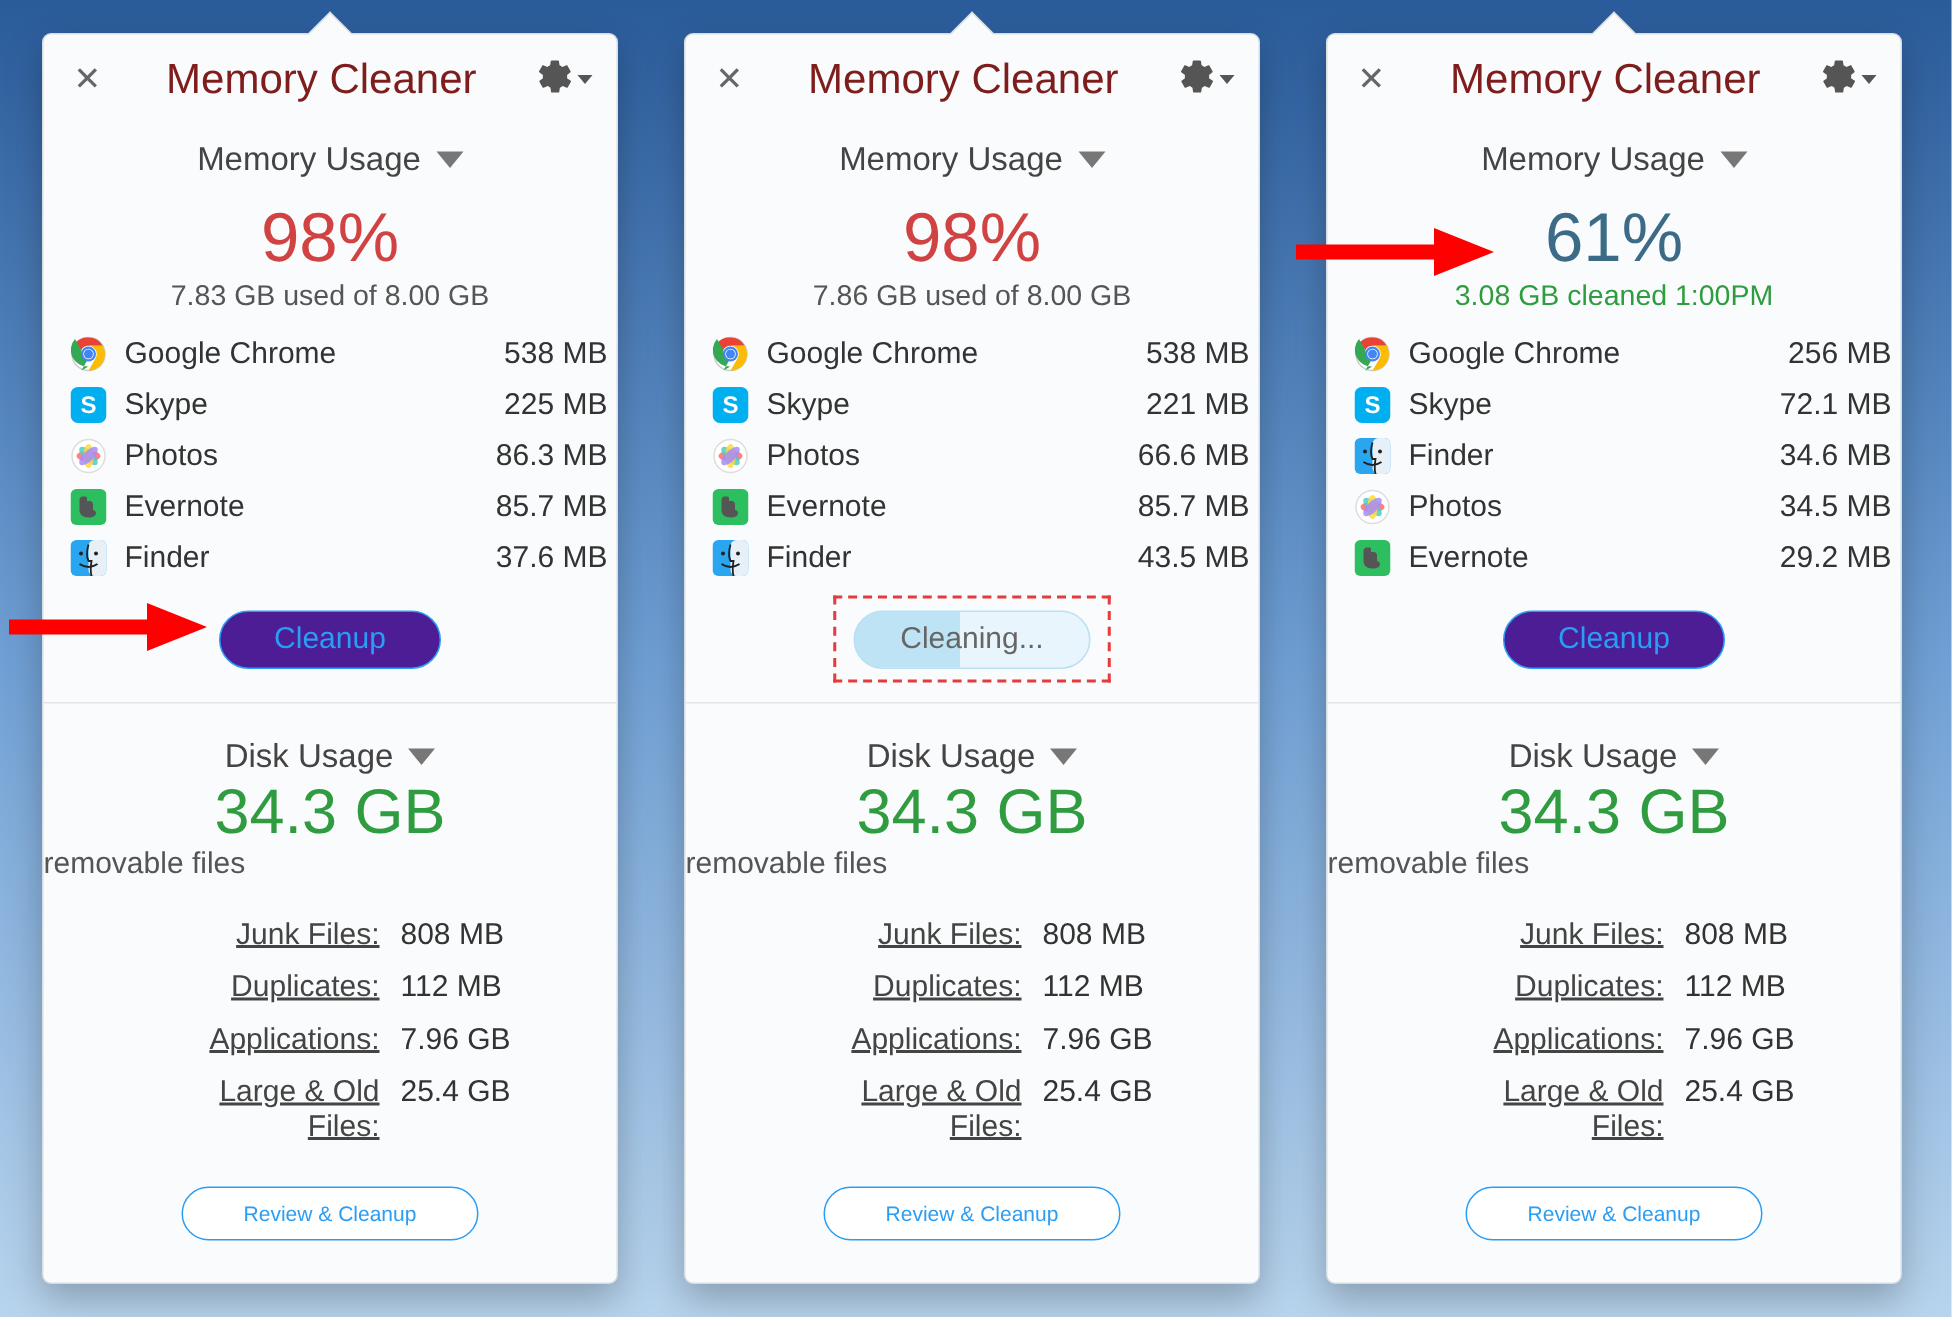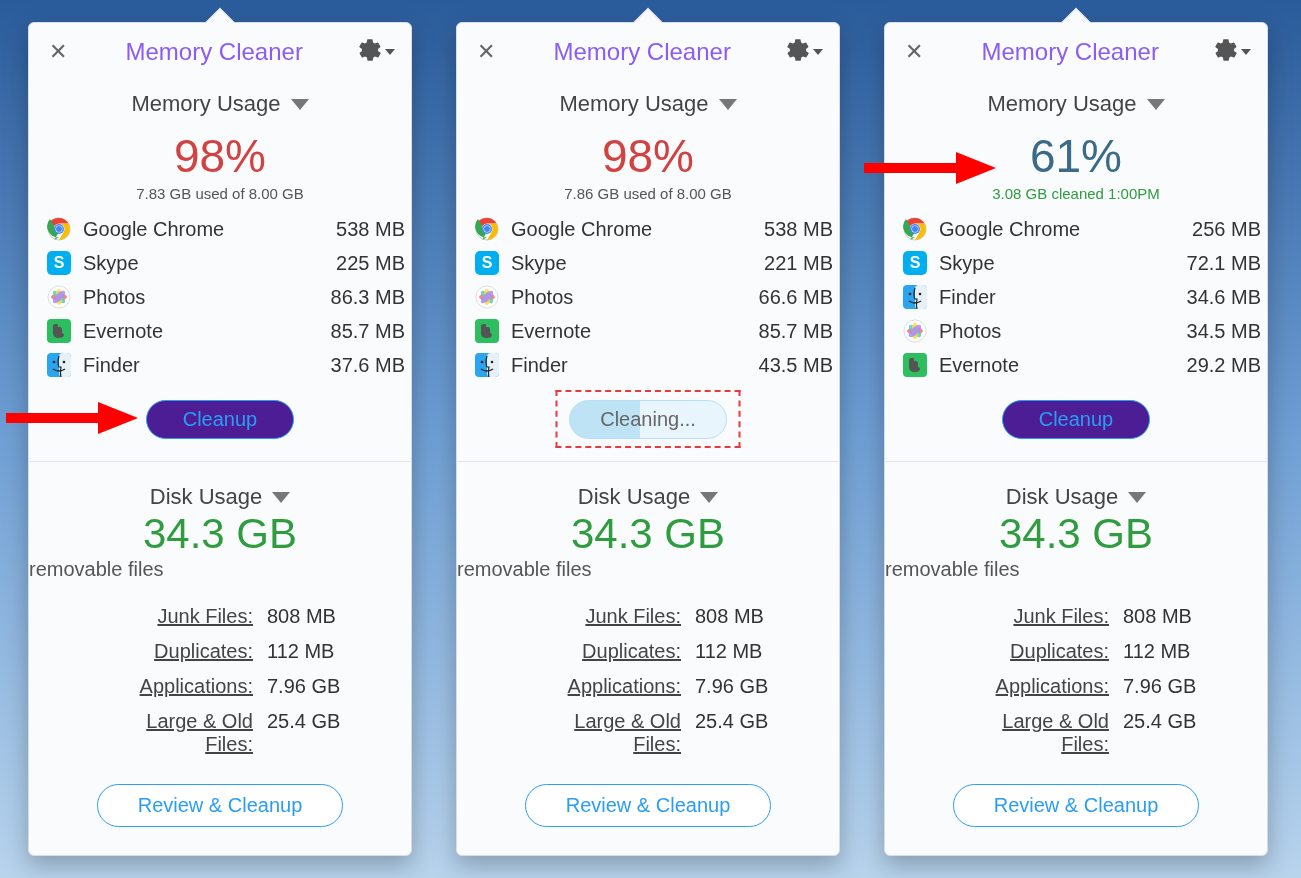--- a/index.html
+++ b/index.html
@@ -43,22 +43,22 @@
   }
   .close-x {
     font-size: 22px;
     color: #666;
     cursor: pointer;
     font-weight: 300;
     line-height: 1;
     padding: 2px 4px;
   }
   .panel-title {
-    color: #8b5cf6;
-    font-size: 24px;
+    color: #7f1d1d;
+    font-size: 28px;
     font-weight: 400;
   }
   .gear-wrap {
     display: flex;
     align-items: center;
     gap: 2px;
     color: #555;
     cursor: pointer;
   }
   .gear-wrap svg { width: 26px; height: 26px; }
@@ -89,21 +89,21 @@
     text-align: center;
     font-size: 46px;
     font-weight: 400;
     margin-top: 12px;
   }
   .pct-red { color: #d14343; }
   .pct-blue { color: #3b6b86; }
   .subline {
     text-align: center;
     color: #555;
-    font-size: 15px;
+    font-size: 19px;
     margin-top: 2px;
   }
   .subline-green { color: #2e9c3f; }
   .app-list {
     padding: 10px 6px 0 18px;
   }
   .app-row {
     display: flex;
     align-items: center;
     padding: 5px 0;
@@ -198,21 +198,21 @@
     display: flex;
     justify-content: center;
     padding: 22px 0 28px 0;
   }
   .review-btn {
     border: 1.5px solid #2a9df4;
     color: #2a9df4;
     background: #fff;
     border-radius: 999px;
     padding: 9px 40px;
-    font-size: 20px;
+    font-size: 14px;
     cursor: pointer;
   }
   
   .arrow {
     position: absolute;
     pointer-events: none;
   }
   .arrow svg { display: block; }
 </style>
 </head>

